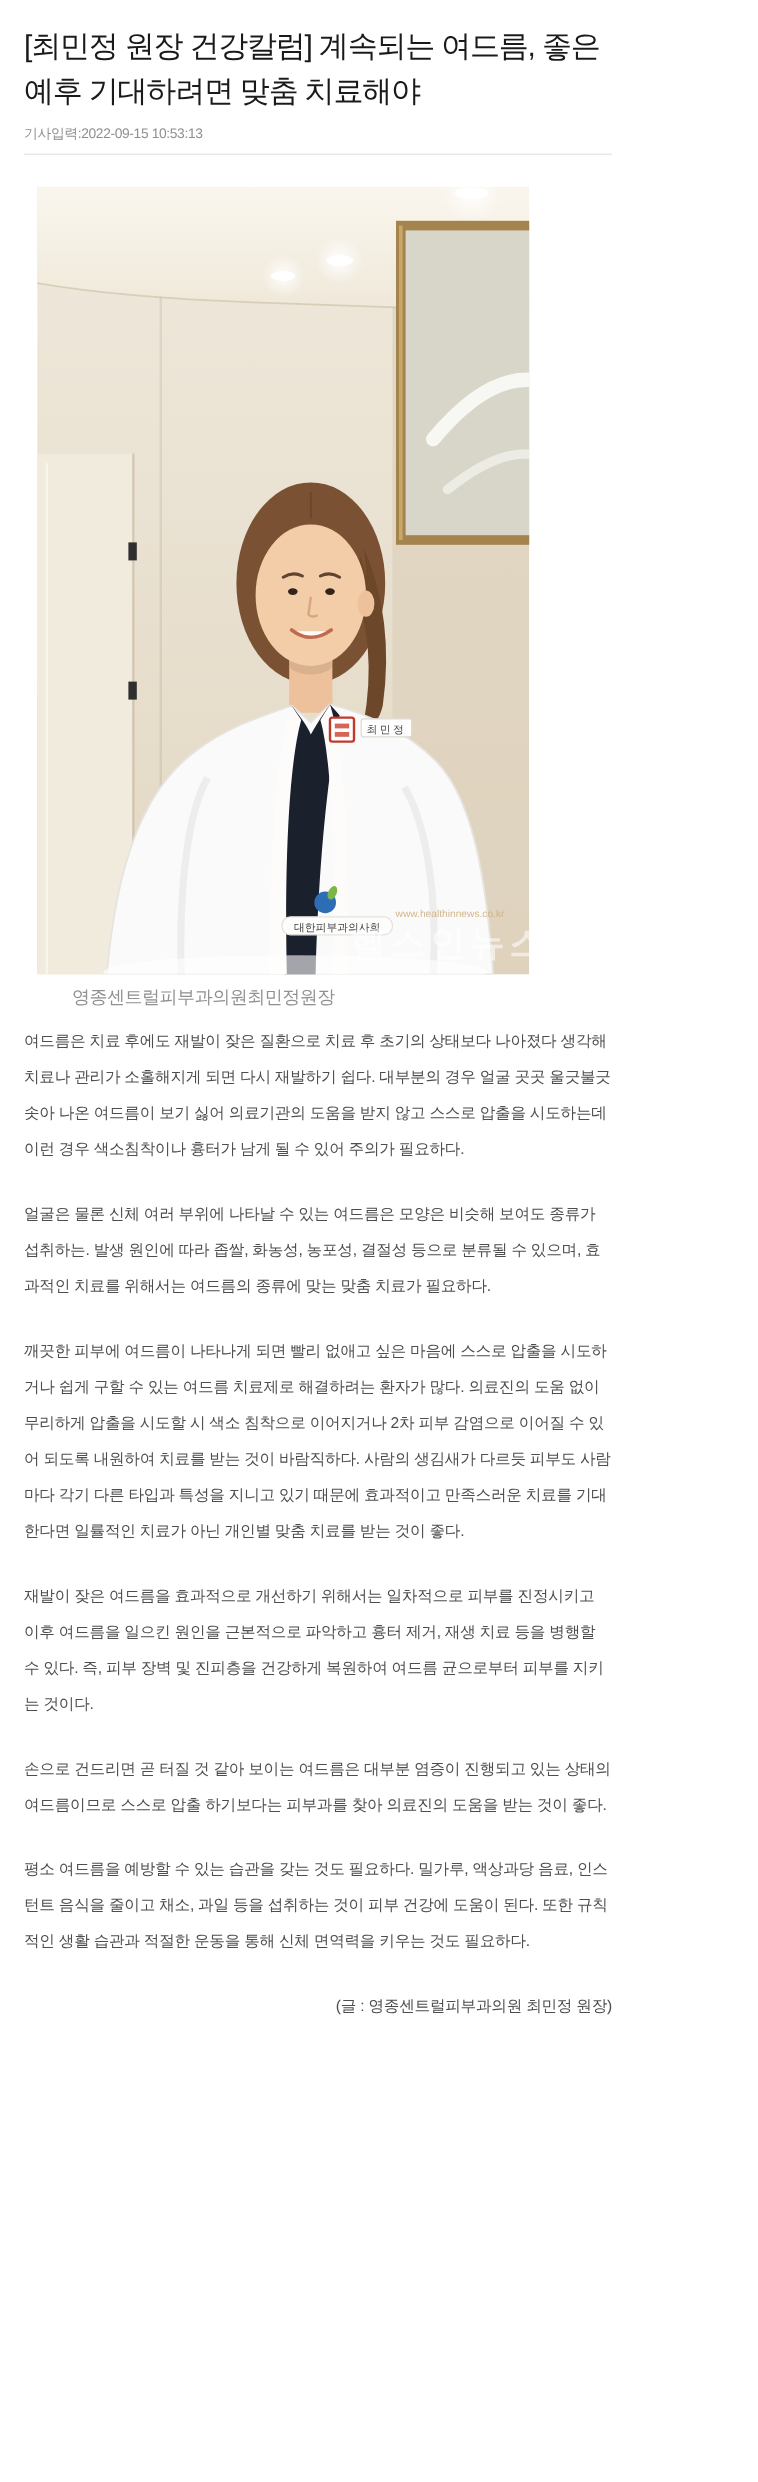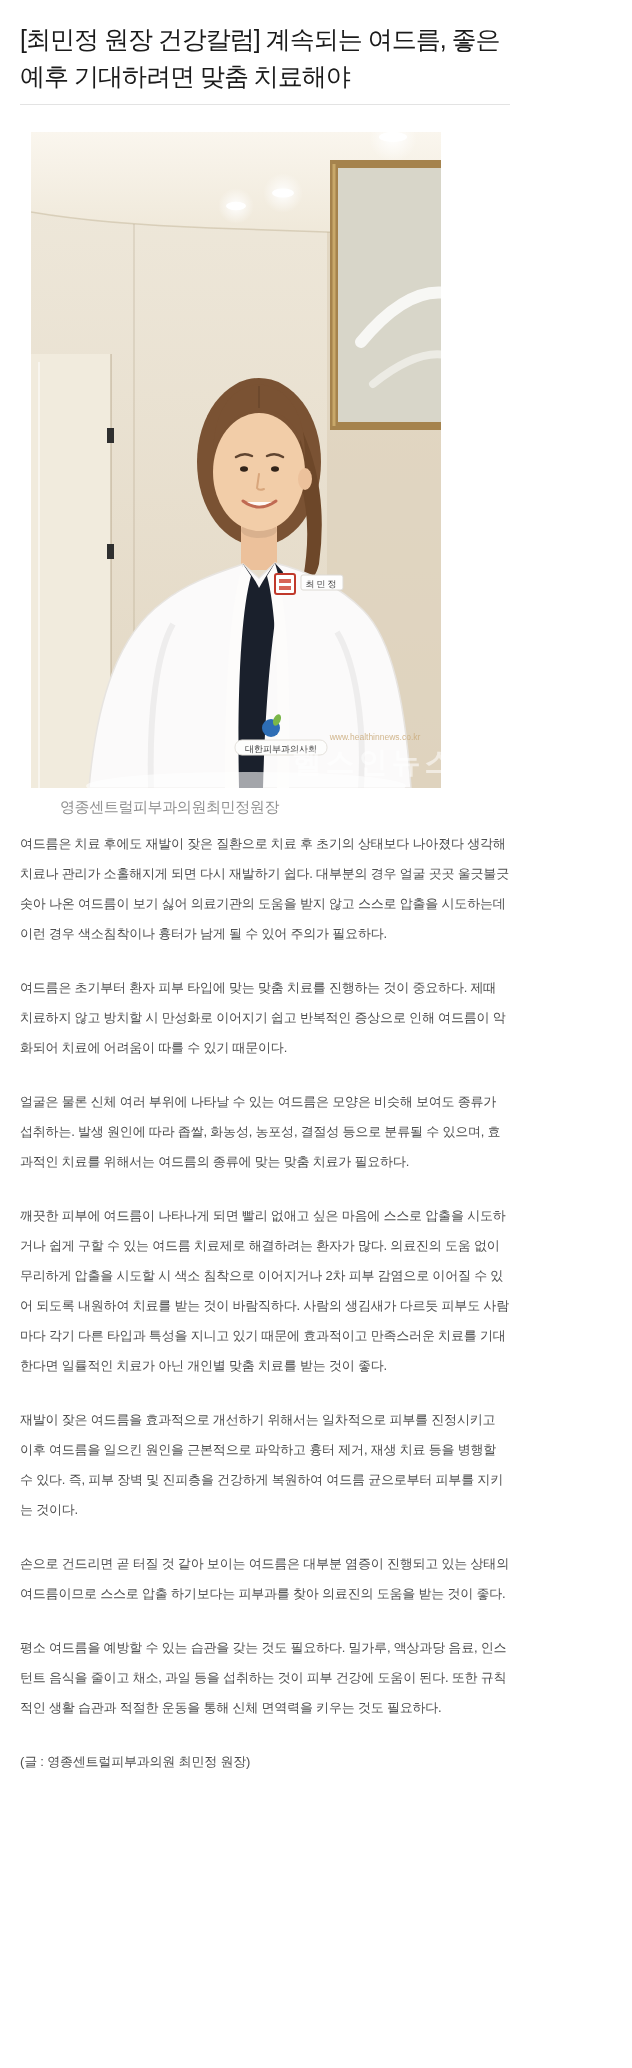--- a/index.html
+++ b/index.html
@@ -18,30 +18,31 @@
   .photo-figure{margin:27px auto 0 auto;width:468px;height:656px;position:relative;}
   .photo-figure svg{display:block;}
   .photo-caption{
     margin:10px 0 0 40px;font-size:15px;color:#909090;letter-spacing:-0.4px;
   }
   .article-body{margin-top:12px;}
   .article-body p{
     margin:0 0 24px 0;font-size:13px;line-height:30px;color:#4d4d4d;
     letter-spacing:-0.2px;word-break:break-all;
   }
-  .byline{margin:0;font-size:13px;line-height:30px;color:#4d4d4d;letter-spacing:-0.2px;}
+  .byline{margin:0;font-size:13px;line-height:30px;color:#4d4d4d;letter-spacing:-0.2px;text-align:right;}
 </style>
 </head>
 <body>
 
 <div class="page">
   <div class="content">
 
     <h1 class="headline">[최민정 원장 건강칼럼] 계속되는 여드름, 좋은 예후 기대하려면 맞춤 치료해야</h1>
 
+    <p class="date-line">기사입력:2022-09-15 10:53:13</p>
 
     <hr class="divider">
 
     <figure class="photo-figure">
       <svg width="410" height="656" viewBox="0 0 410 656" xmlns="http://www.w3.org/2000/svg">
         <defs>
           <linearGradient id="wallGrad" x1="0" y1="0" x2="0" y2="1">
             <stop offset="0" stop-color="#efe9dc"></stop>
             <stop offset="1" stop-color="#e2d7c3"></stop>
           </linearGradient>
@@ -147,21 +148,20 @@
           <text x="344" y="608" text-anchor="middle" font-size="8.5" fill="#cdaf82" fill-opacity="0.9">www.healthinnews.co.kr</text>
           <text x="344" y="640" text-anchor="middle" font-size="29" font-weight="bold" letter-spacing="4" fill="#ffffff" fill-opacity="0.55">헬스인뉴스</text>
         </g>
       </svg>
     </figure>
 
     <figcaption class="photo-caption">영종센트럴피부과의원최민정원장</figcaption>
 
     <div class="article-body">
       <p>여드름은 치료 후에도 재발이 잦은 질환으로 치료 후 초기의 상태보다 나아졌다 생각해 치료나 관리가 소홀해지게 되면 다시 재발하기 쉽다. 대부분의 경우 얼굴 곳곳 울긋불긋 솟아 나온 여드름이 보기 싫어 의료기관의 도움을 받지 않고 스스로 압출을 시도하는데 이런 경우 색소침착이나 흉터가 남게 될 수 있어 주의가 필요하다.</p>
-      <p>여드름은 초기부터 환자 피부 타입에 맞는 맞춤 치료를 진행하는 것이 중요하다. 제때 치료하지 않고 방치할 시 만성화로 이어지기 쉽고 반복적인 증상으로 인해 여드름이 악화되어 치료에 어려움이 따를 수 있기 때문이다.</p>
       <p>얼굴은 물론 신체 여러 부위에 나타날 수 있는 여드름은 모양은 비슷해 보여도 종류가 섭취하는. 발생 원인에 따라 좁쌀, 화농성, 농포성, 결절성 등으로 분류될 수 있으며, 효과적인 치료를 위해서는 여드름의 종류에 맞는 맞춤 치료가 필요하다.</p>
       <p>깨끗한 피부에 여드름이 나타나게 되면 빨리 없애고 싶은 마음에 스스로 압출을 시도하거나 쉽게 구할 수 있는 여드름 치료제로 해결하려는 환자가 많다. 의료진의 도움 없이 무리하게 압출을 시도할 시 색소 침착으로 이어지거나 2차 피부 감염으로 이어질 수 있어 되도록 내원하여 치료를 받는 것이 바람직하다. 사람의 생김새가 다르듯 피부도 사람마다 각기 다른 타입과 특성을 지니고 있기 때문에 효과적이고 만족스러운 치료를 기대한다면 일률적인 치료가 아닌 개인별 맞춤 치료를 받는 것이 좋다.</p>
       <p>재발이 잦은 여드름을 효과적으로 개선하기 위해서는 일차적으로 피부를 진정시키고 이후 여드름을 일으킨 원인을 근본적으로 파악하고 흉터 제거, 재생 치료 등을 병행할 수 있다. 즉, 피부 장벽 및 진피층을 건강하게 복원하여 여드름 균으로부터 피부를 지키는 것이다.</p>
       <p>손으로 건드리면 곧 터질 것 같아 보이는 여드름은 대부분 염증이 진행되고 있는 상태의 여드름이므로 스스로 압출 하기보다는 피부과를 찾아 의료진의 도움을 받는 것이 좋다.</p>
       <p>평소 여드름을 예방할 수 있는 습관을 갖는 것도 필요하다. 밀가루, 액상과당 음료, 인스턴트 음식을 줄이고 채소, 과일 등을 섭취하는 것이 피부 건강에 도움이 된다. 또한 규칙적인 생활 습관과 적절한 운동을 통해 신체 면역력을 키우는 것도 필요하다.</p>
       <p class="byline">(글 : 영종센트럴피부과의원 최민정 원장)</p>
     </div>
 
   </div>
 </div>

